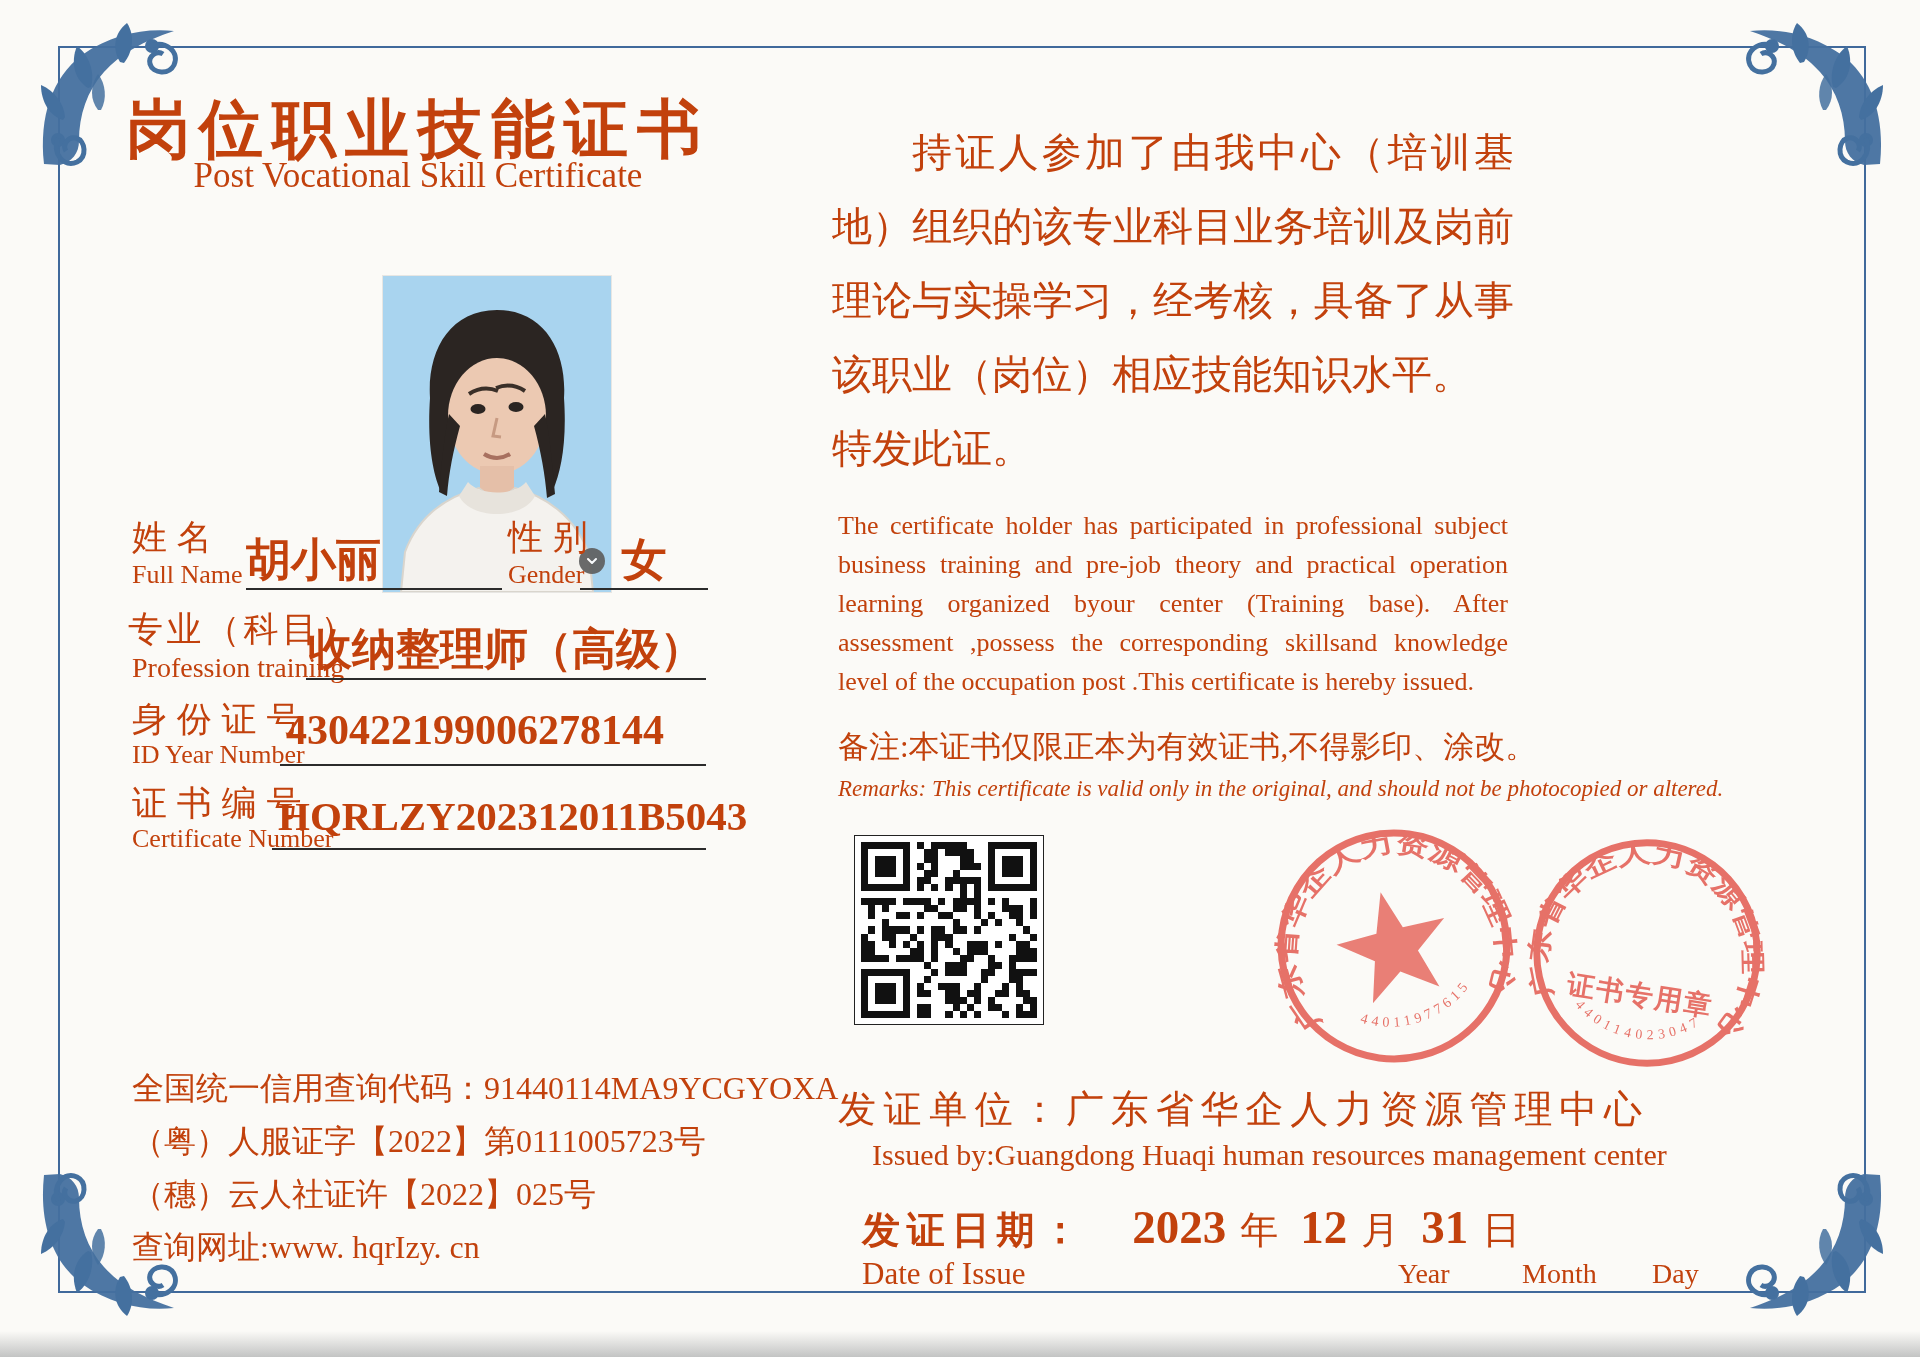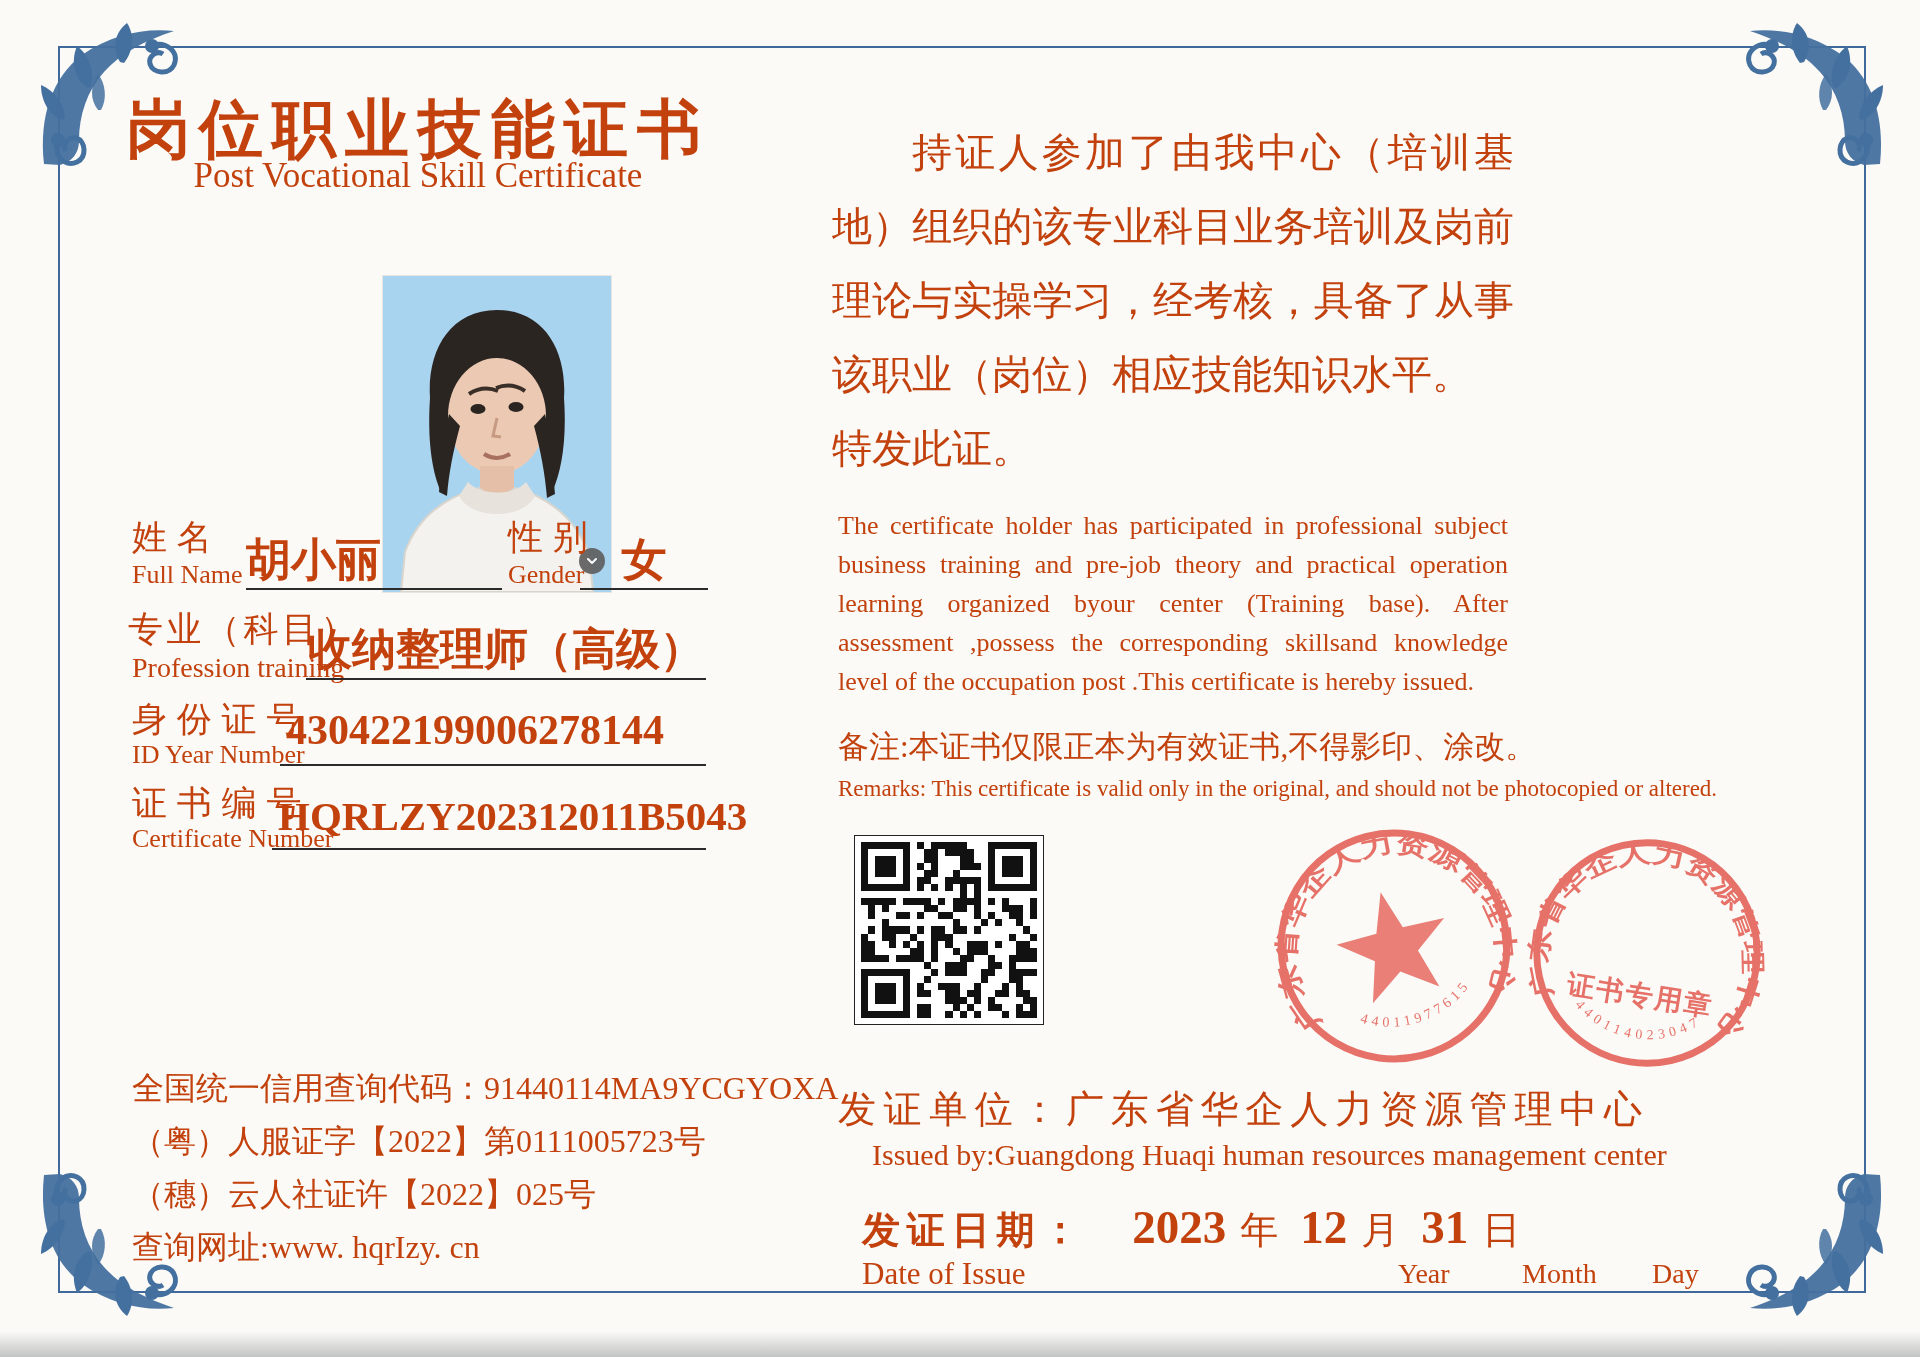--- a/index.html
+++ b/index.html
@@ -31,21 +31,21 @@
   .f-val{position:absolute;font-weight:bold;white-space:nowrap;}
   .footer-left{position:absolute;left:132px;top:1062px;font-size:32px;line-height:53px;white-space:nowrap;}
   
   .body-zh{position:absolute;left:832px;top:116px;width:682px;font-size:40px;line-height:74px;
            text-align:justify;}
   .body-zh p{margin:0;text-indent:2em;}
   .body-zh p+p{text-indent:0;}
   .body-en{position:absolute;left:838px;top:506px;width:670px;font-size:26px;line-height:39px;
            text-align:justify;}
   .remark-zh{position:absolute;left:838px;top:726px;font-size:31px;white-space:nowrap;}
-  .remark-en{position:absolute;left:838px;top:776px;font-size:23px;white-space:nowrap;}
+  .remark-en{position:absolute;left:838px;top:776px;font-size:23px;white-space:nowrap;font-style:italic;}
   .qr{position:absolute;left:855px;top:836px;width:188px;height:188px;background:#fff;
       box-shadow:0 0 0 1px #222;padding:6px;box-sizing:border-box;}
   .qr svg{width:100%;height:100%;display:block;fill:#111;}
   .stamp{position:absolute;opacity:.82;z-index:4;}
   .stamp .ring{fill:none;stroke:#e25449;stroke-width:7;}
   .stamp text{fill:#e25449;font-family:"Liberation Serif","DejaVu Serif",serif;}
   .stamp .star{fill:#e25449;opacity:.9;}
   .stamp-left{left:1268px;top:820px;width:252px;height:252px;transform:rotate(-14deg);}
   .stamp-right{left:1524px;top:830px;width:246px;height:246px;transform:rotate(9deg);}
   .issuer-zh{position:absolute;left:838px;top:1084px;font-size:38px;white-space:nowrap;z-index:2;}

